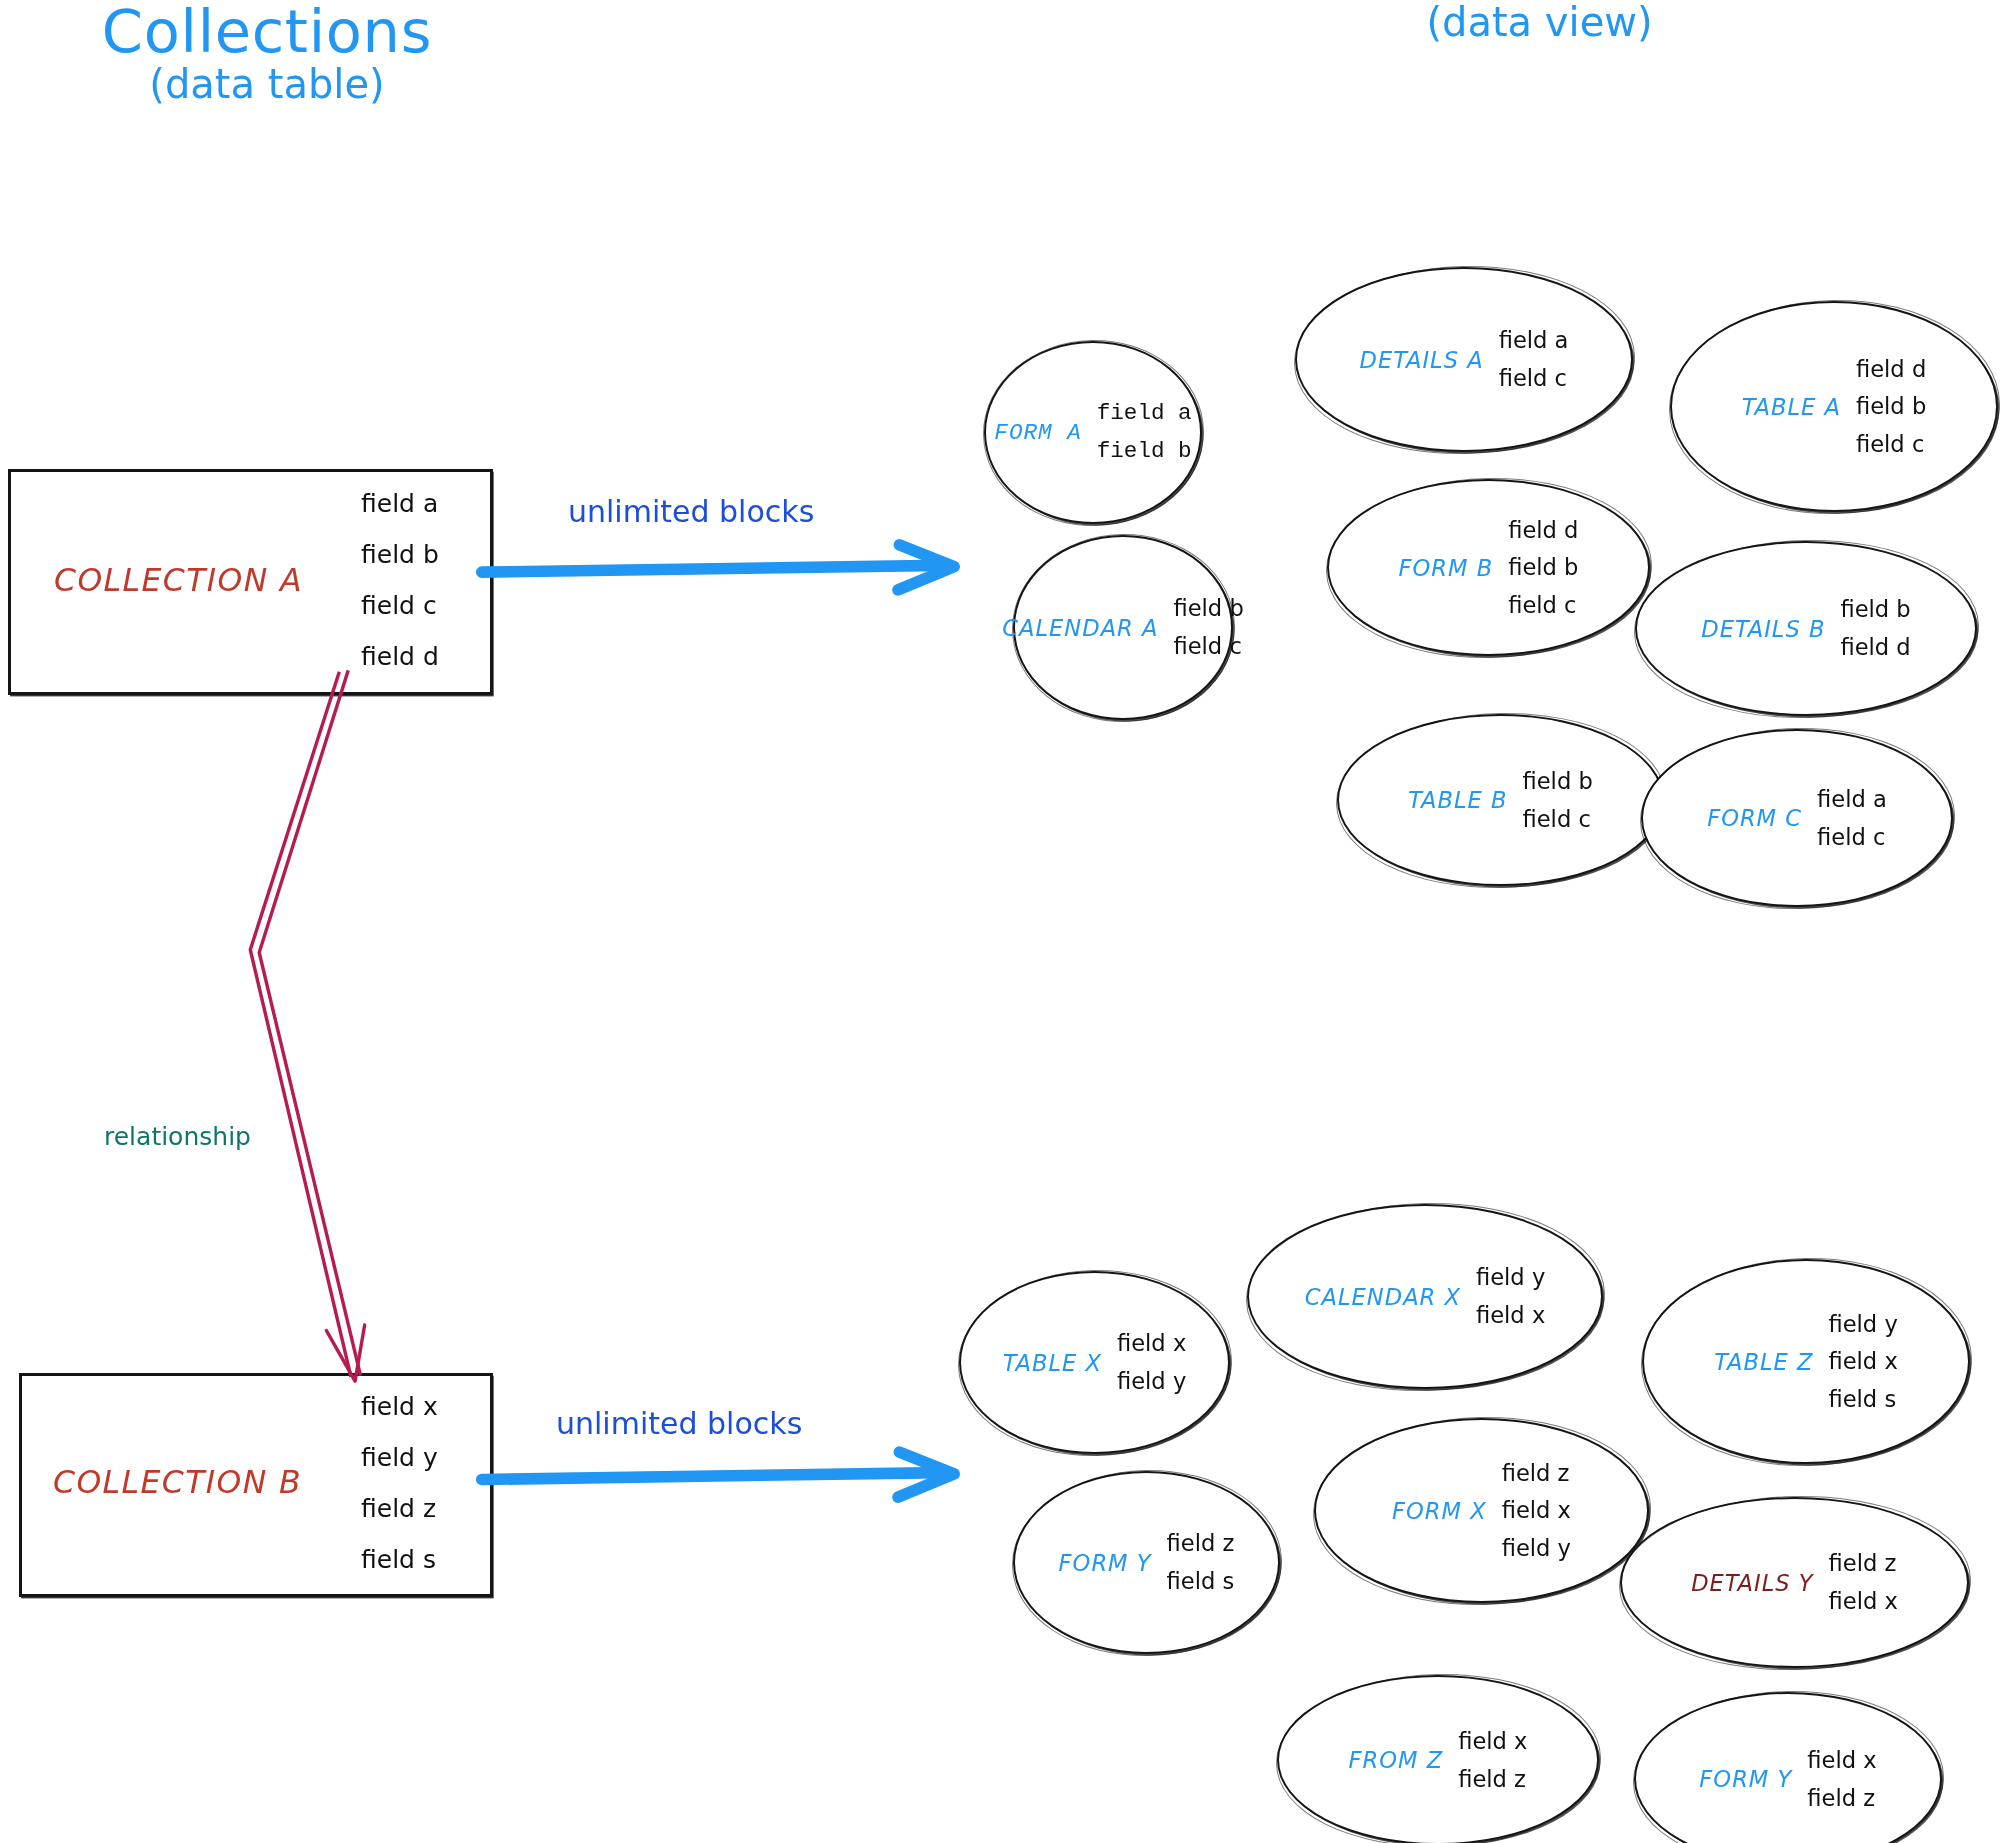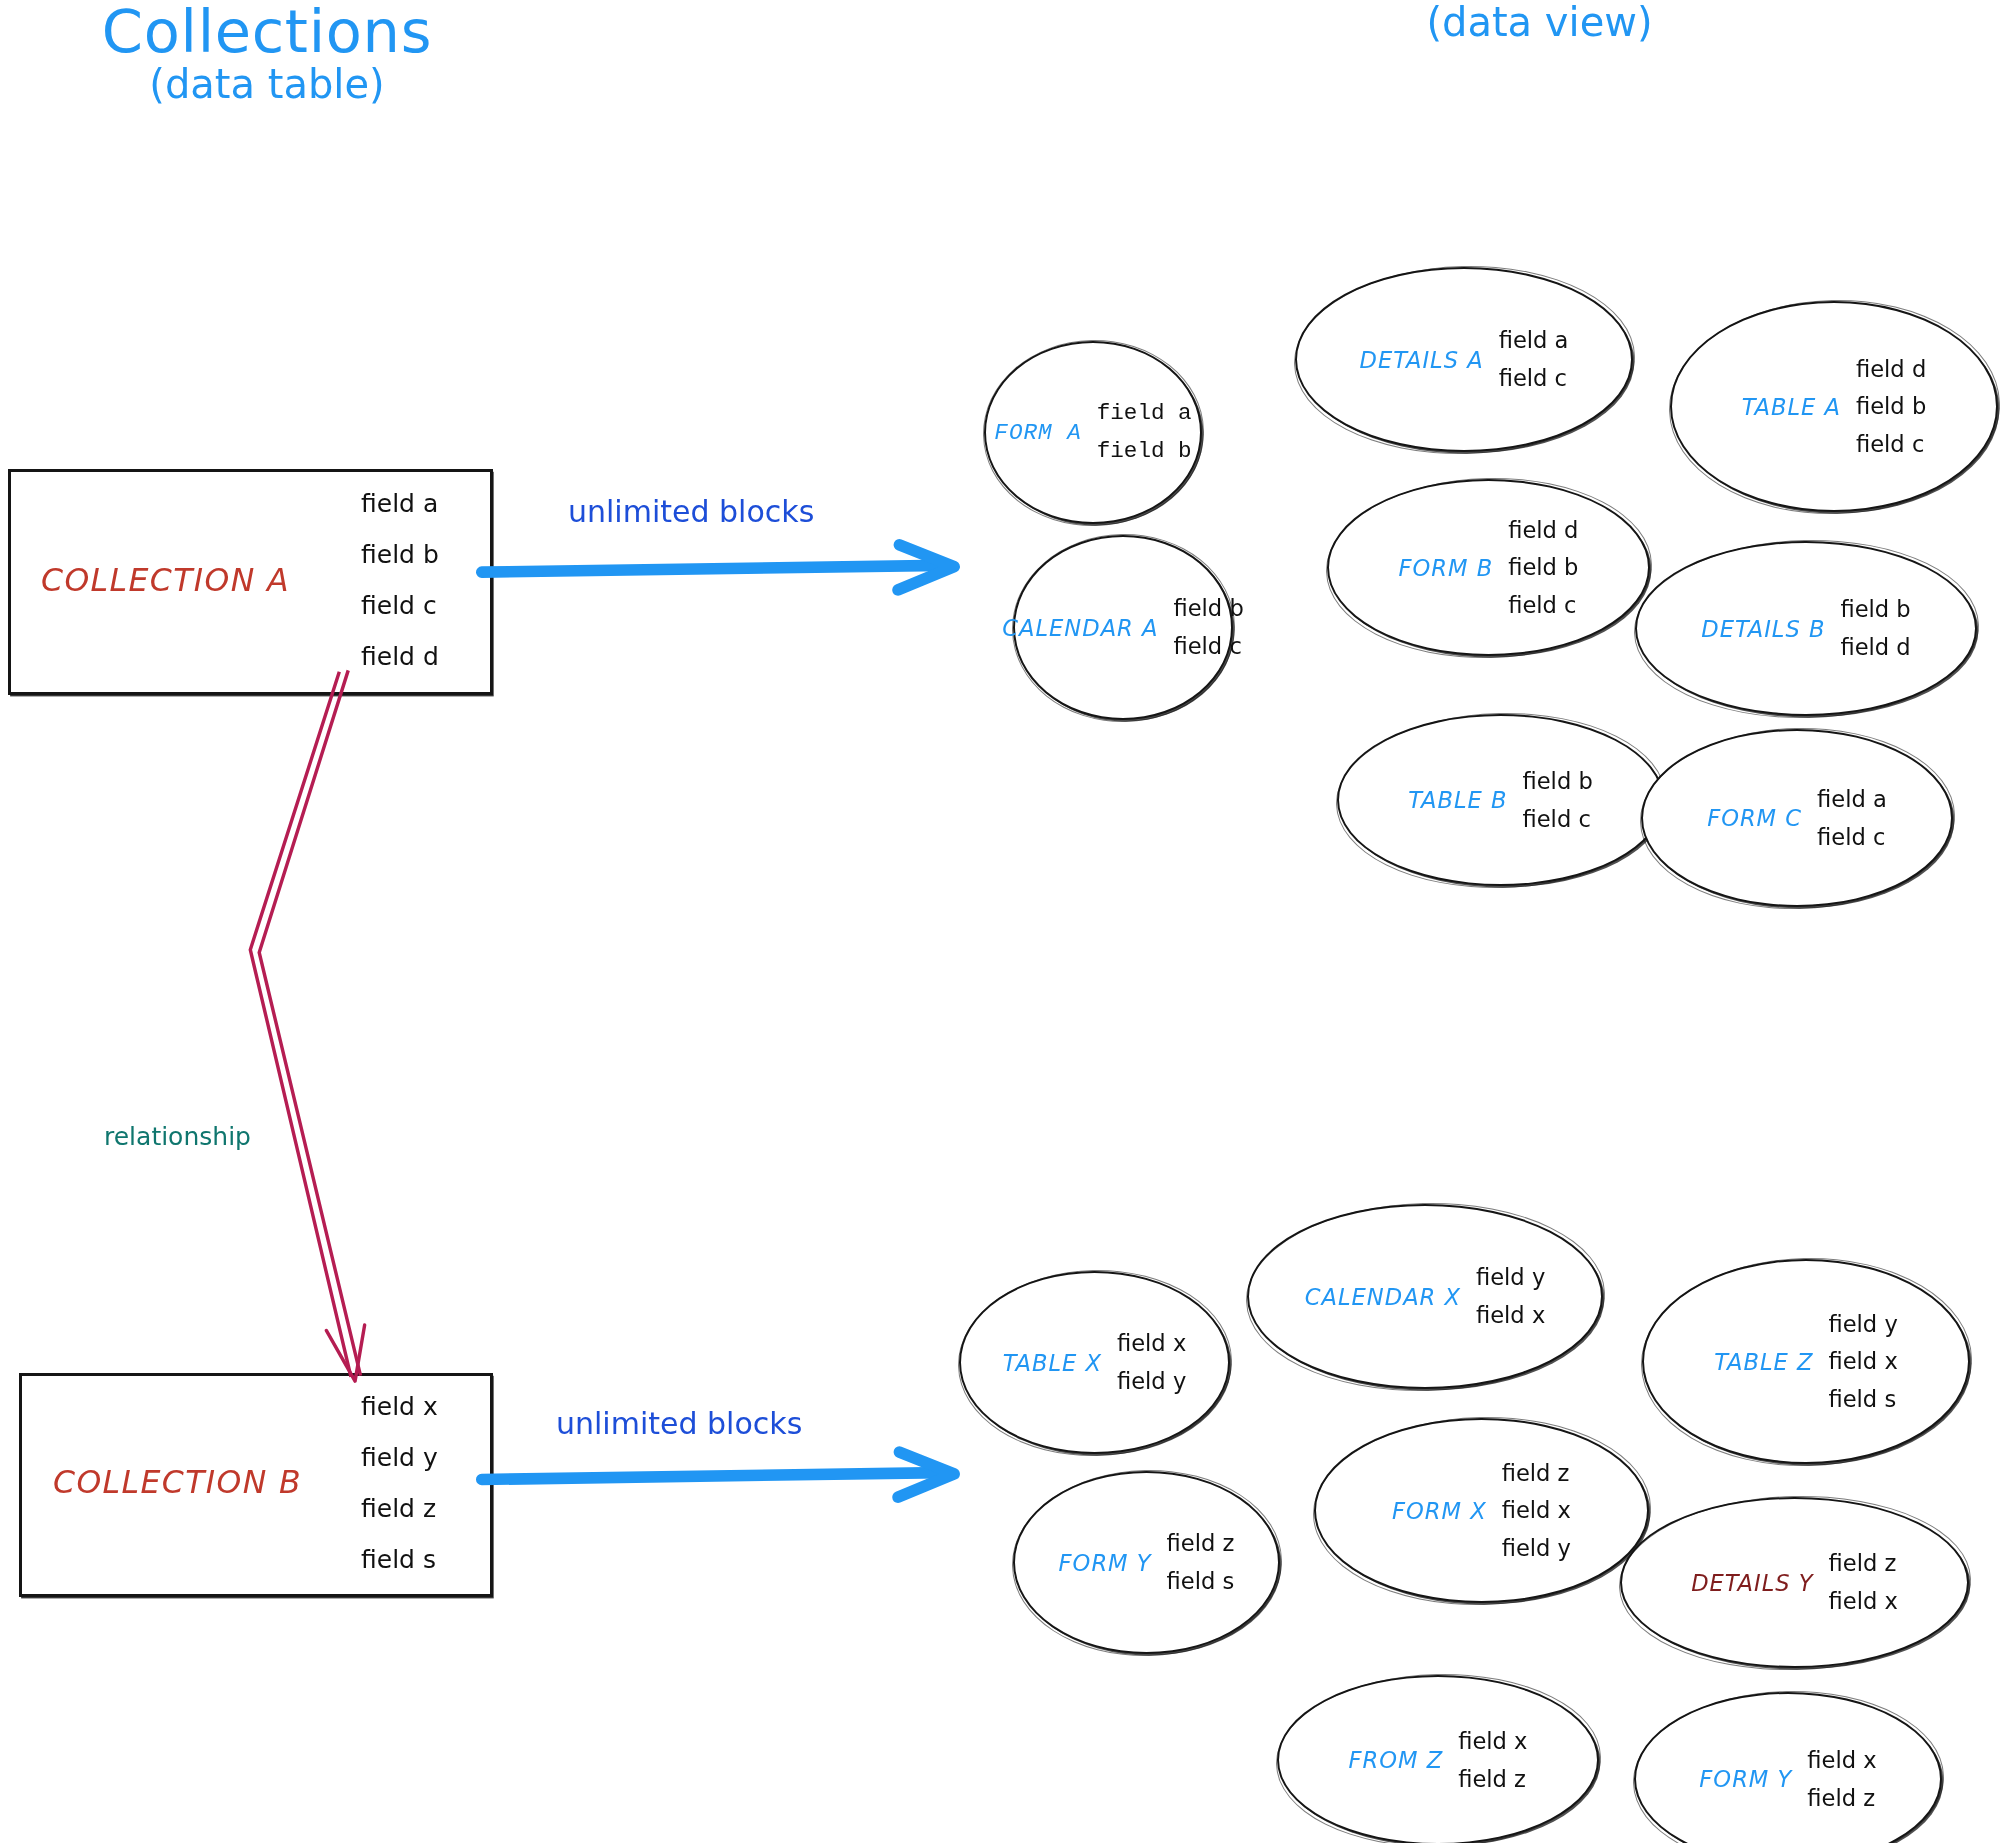--- a/index.html
+++ b/index.html
@@ -35,21 +35,21 @@
   .collection-fields{
     position:absolute;
     display:flex;flex-direction:column;
     color:#111;
     font-size:25px;
     line-height:1;
   }
   .collection-fields span{display:block;}
 
   #box-a{left:8.2px;top:469px;width:479px;height:220px;}
-  #label-a{left:41px;top:562px;}
+  #label-a{left:54px;top:562px;}
   #fields-a{left:361px;top:491px;gap:26px;}
 
   #box-b{left:19px;top:1373px;width:468px;height:218px;}
   #label-b{left:53px;top:1464px;}
   #fields-b{left:361px;top:1394px;gap:26px;}
 
   
   .arrow-svg{position:absolute;overflow:visible;}
   .arrow-label{
     position:absolute;color:#1d4ed8;font-size:30px;white-space:nowrap;

